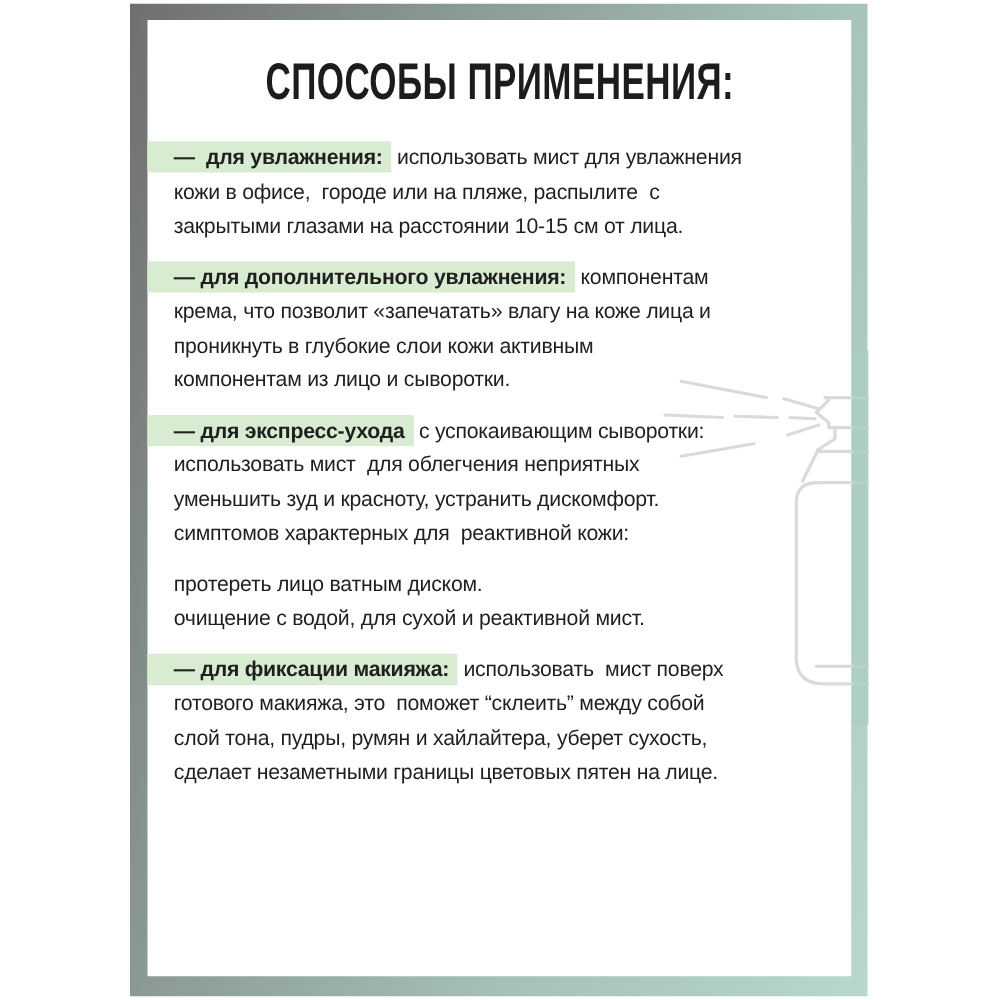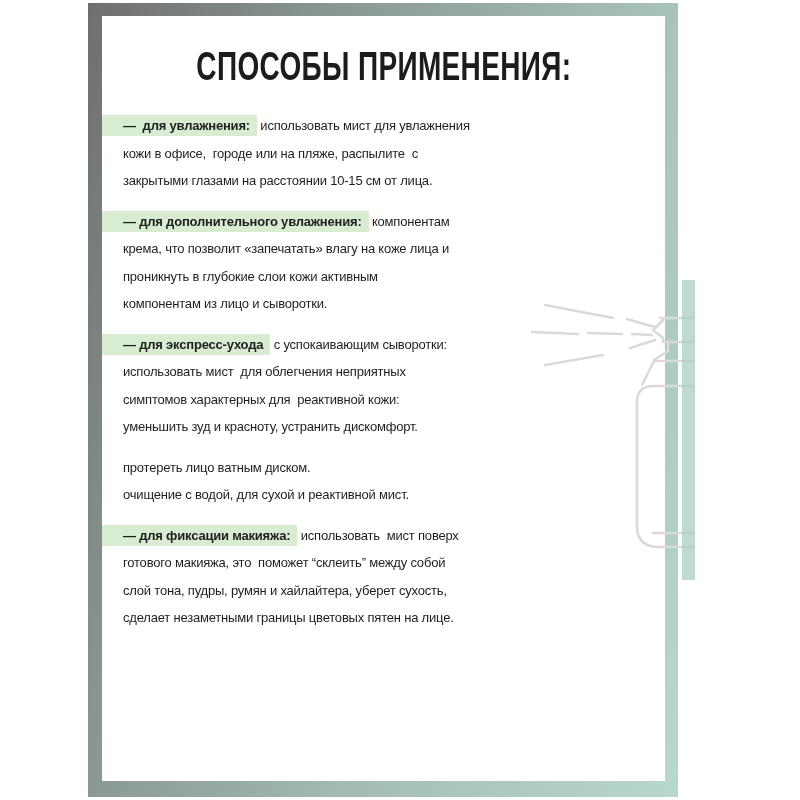--- a/index.html
+++ b/index.html
@@ -1,27 +1,27 @@
 <!DOCTYPE html>
 <html><head>
 <meta charset="utf-8">
 <style>
   html,body{margin:0;padding:0;background:#ffffff;}
   .canvas{position:relative;width:800px;height:800px;background:#ffffff;overflow:hidden;
           font-family:"Liberation Sans",sans-serif;color:#1f1f1f;}
-  .frame{position:absolute;left:88px;top:3px;width:590px;height:794px;
+  .frame{position:absolute;left:104px;top:3px;width:590px;height:794px;
          background:linear-gradient(108deg,#6f6f6f 0%,#8a9894 30%,#a5c0b8 65%,#b8d7ce 100%);}
   .inner{position:absolute;left:14px;top:13px;right:13px;bottom:16px;background:#ffffff;}
   .title-wrap{margin-top:28px;text-align:center;}
   .title{display:inline-block;margin:0;font-size:40px;line-height:44px;font-weight:bold;
          color:#1c1c1c;transform:scale(0.70,1.03);transform-origin:center;
          letter-spacing:0.5px;white-space:nowrap;}
   .sections{margin-top:24px;}
   .section{margin-bottom:13px;}
-  .line{white-space:pre;font-size:13px;line-height:27.5px;letter-spacing:-0.2px;
+  .line{white-space:pre;font-size:17px;line-height:27.5px;letter-spacing:-0.2px;
         padding-left:21px;}
   .line.first{padding-left:0;}
   .head{font-weight:bold;background:#d8ecd1;padding:3px 7px 3px 21px;}
   .sketch{position:absolute;left:520px;top:280px;z-index:3;}
 </style>
 </head>
 <body>
 
 <div class="canvas">
   <div class="frame">
@@ -37,22 +37,22 @@
           </div>
           <div class="section">
             <div class="line first"><span class="head">— для дополнительного увлажнения:</span><span> компонентам</span></div>
             <div class="line">крема, что позволит «запечатать» влагу на коже лица и</div>
             <div class="line">проникнуть в глубокие слои кожи активным</div>
             <div class="line">компонентам из лицо и сыворотки.</div>
           </div>
           <div class="section">
             <div class="line first"><span class="head">— для экспресс-ухода</span><span> с успокаивающим сыворотки:</span></div>
             <div class="line">использовать мист  для облегчения неприятных</div>
+            <div class="line">уменьшить зуд и красноту, устранить дискомфорт.</div>
             <div class="line">симптомов характерных для  реактивной кожи:</div>
-            <div class="line">уменьшить зуд и красноту, устранить дискомфорт.</div>
           </div>
           <div class="section">
             <div class="line">протереть лицо ватным диском.</div>
             <div class="line">очищение с водой, для сухой и реактивной мист.</div>
           </div>
           <div class="section">
             <div class="line first"><span class="head">— для фиксации макияжа:</span><span> использовать  мист поверх</span></div>
             <div class="line">готового макияжа, это  поможет “склеить” между собой</div>
             <div class="line">слой тона, пудры, румян и хайлайтера, уберет сухость,</div>
             <div class="line">сделает незаметными границы цветовых пятен на лице.</div>

